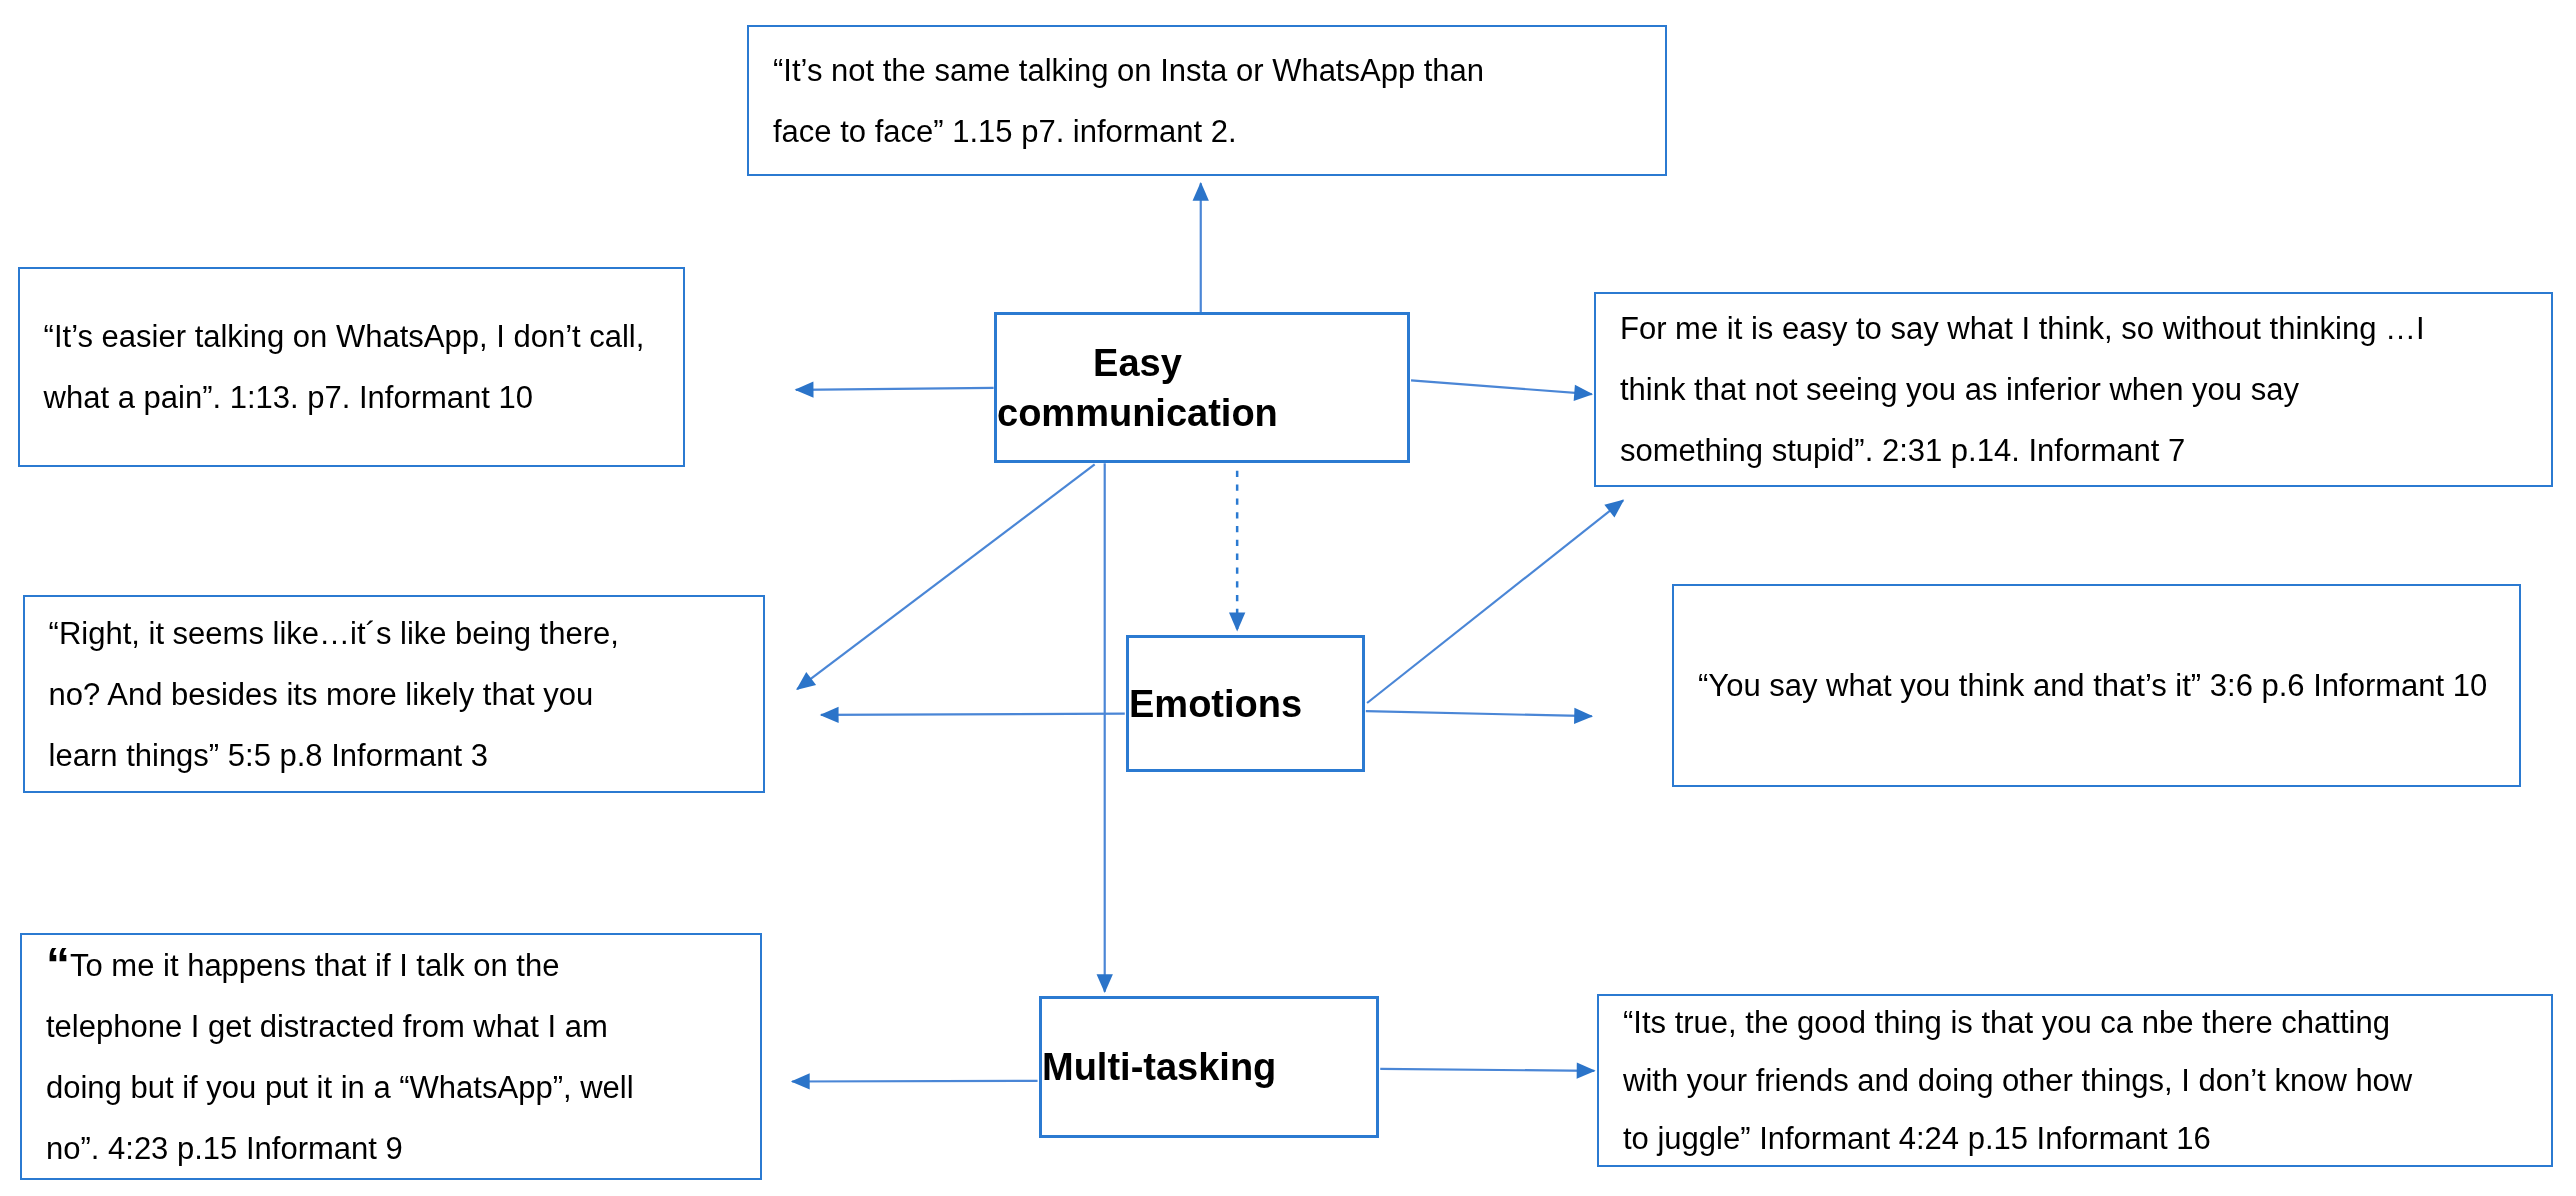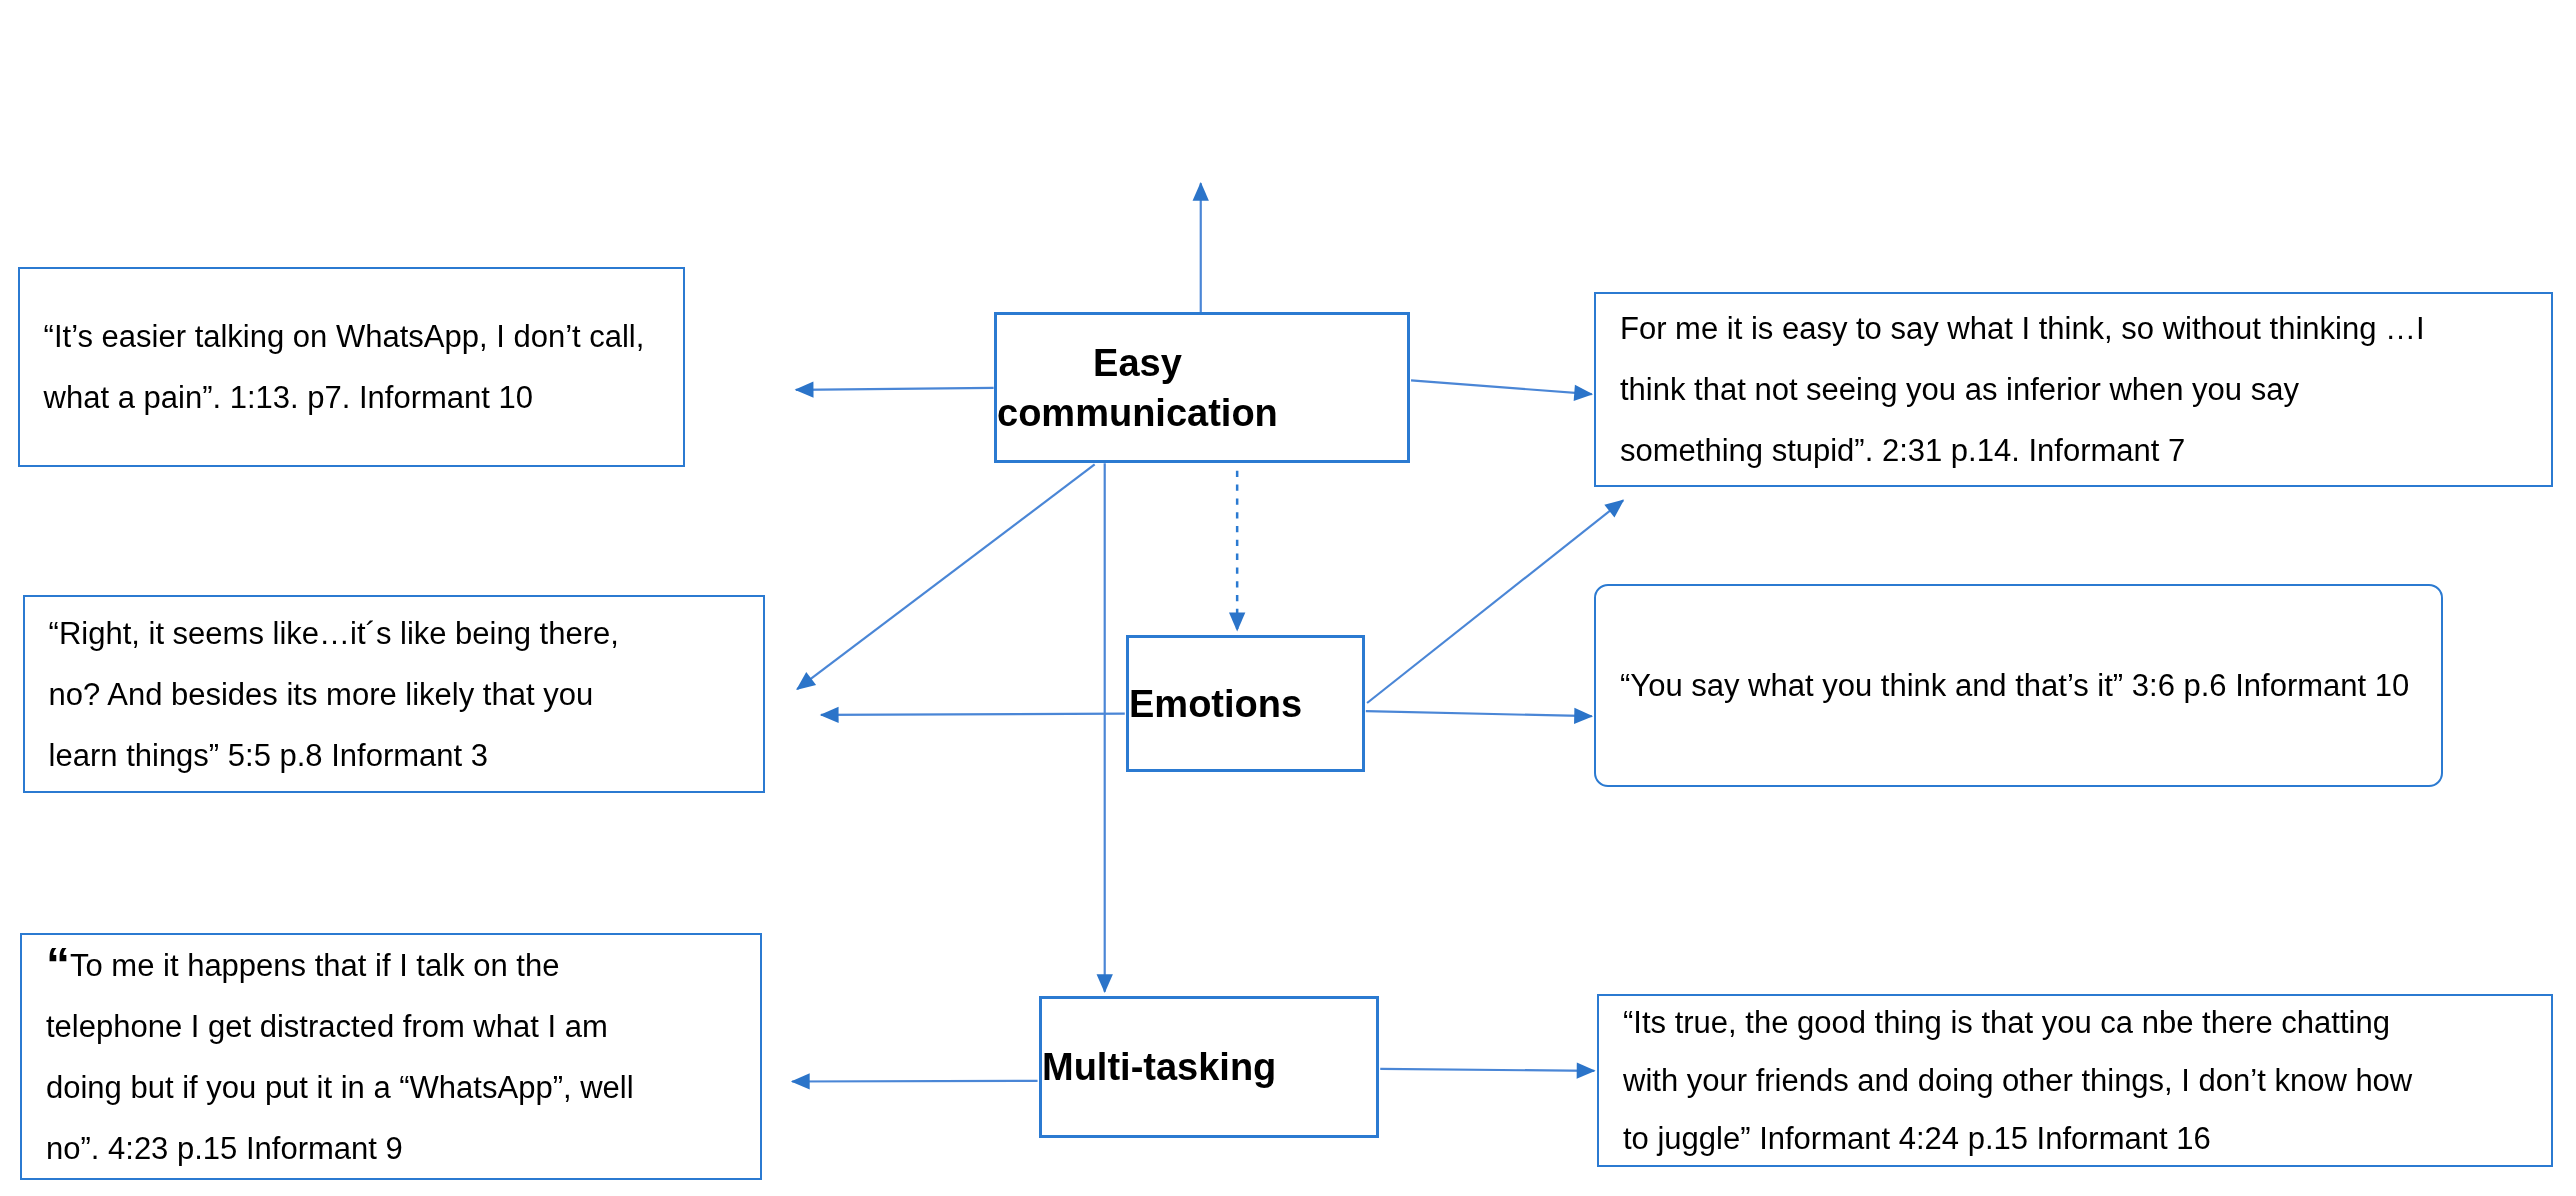--- a/index.html
+++ b/index.html
@@ -47,21 +47,21 @@
     line-height: 0;
     vertical-align: -5px;
   }
   
   #box-top-quote        { left: 747px; top: 25px;   width: 920px; height: 151px; }
   #box-left-top-quote   { left: 17.6px;   top: 267px;  width: 667px; height: 200px; }
   #box-easy-communication { left: 994px; top: 312px; width: 416px;  height: 151px; }
   #box-right-top-quote  { left: 1594px; top: 292px;  width: 959px; height: 195px; }
   #box-left-middle-quote{ left: 22.6px;   top: 595px;  width: 742px; height: 198px; }
   #box-emotions         { left: 1126px; top: 635px; width: 239px;  height: 137px; }
-  #box-right-middle-quote { left: 1594px; top: 584px; width: 849px; height: 203px; border-radius: 14px; }
+  #box-right-middle-quote { left: 1672px; top: 584px; width: 849px; height: 203px; }
   #box-left-bottom-quote{ left: 20px;   top: 920px; width: 742px; height: 247px; margin-top: 13px; }
   #box-multi-tasking    { left: 1039px; top: 996px; width: 340px;  height: 142px; }
   #box-right-bottom-quote { left: 1597px; top: 994px; width: 956px; height: 173px; }
   .line { stroke: #4a86d6; stroke-width: 3.5; fill: none; }
   .line-dashed { stroke: #2b7ad1; stroke-width: 4; stroke-dasharray: 10 12; fill: none; }
 </style>
 </head>
 <body>
 
 <div class="canvas">
@@ -78,20 +78,24 @@
     <line class="line" x1="1744" y1="740" x2="1270" y2="1098" marker-end="url(#ah)"></line>
     <line class="line" x1="1760" y1="738" x2="1760" y2="1580" marker-end="url(#ah)"></line>
     <line class="line-dashed" x1="1971" y1="750" x2="1971" y2="1004" marker-end="url(#ah)"></line>
     <line class="line" x1="1792" y1="1137" x2="1308" y2="1139" marker-end="url(#ah)"></line>
     <line class="line" x1="2176" y1="1133" x2="2536" y2="1141" marker-end="url(#ah)"></line>
     <line class="line" x1="2178" y1="1120" x2="2586" y2="797" marker-end="url(#ah)"></line>
     <line class="line" x1="1653" y1="1722" x2="1262" y2="1723" marker-end="url(#ah)"></line>
     <line class="line" x1="2199" y1="1703" x2="2540" y2="1706" marker-end="url(#ah)"></line>
   </svg>
 
+  <div class="box quote-box" id="box-top-quote">
+    <span>“It’s not the same talking on Insta or WhatsApp  than
+face to face” 1.15 p7. informant 2.</span>
+  </div>
 
   <div class="box quote-box" id="box-left-top-quote">
     <span>“It’s easier talking on WhatsApp, I don’t call,
 what a pain”. 1:13. p7. Informant 10</span>
   </div>
 
   <div class="box theme-box" id="box-easy-communication">
     <span>Easy
 communication</span>
   </div>

